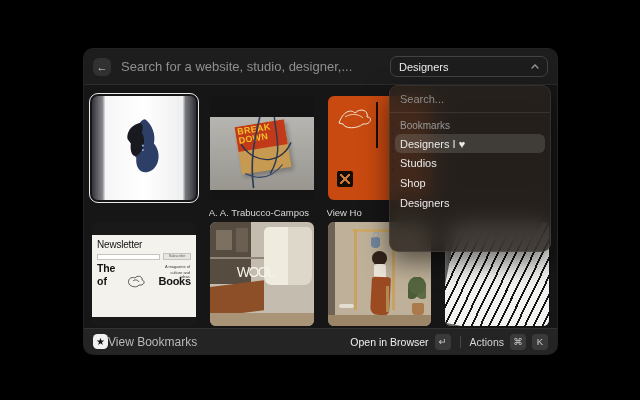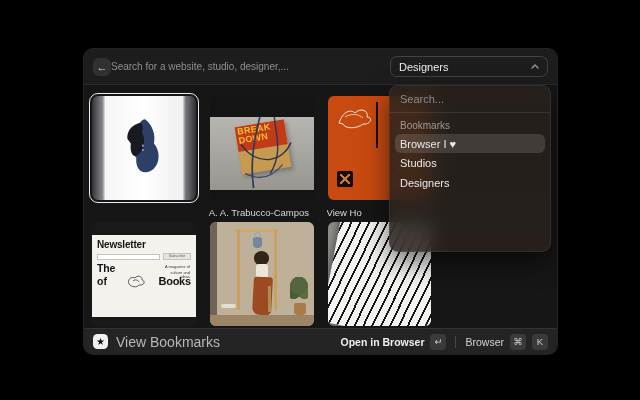--- a/index.html
+++ b/index.html
@@ -11,22 +11,22 @@
     background:#171717; border-radius:10px; overflow:hidden;
     box-shadow:0 12px 40px rgba(0,0,0,.7); border:1px solid rgba(255,255,255,.05); }
 
   
   .header { position:absolute; top:0; left:0; right:0; height:36px; background:#1d1d1d;
     display:flex; align-items:center; padding:0 9px 0 9px;
     border-bottom:1px solid rgba(255,255,255,.07); z-index:3; }
   .back-btn { width:18px; height:18px; background:#313131; border:none; border-radius:6px;
     color:#d9d9d9; font-size:11px; line-height:18px; text-align:center; cursor:pointer;
     flex:0 0 auto; }
-  .search-input { flex:1; background:transparent; border:none; outline:none;
-    color:#ef4444; font-size:10px; font-family:"Liberation Sans", sans-serif; }
+  .search-input { flex:1; margin-left:10px; background:transparent; border:none; outline:none;
+    color:#ef4444; font-size:13px; font-family:"Liberation Sans", sans-serif; }
   .search-input::placeholder { color:#8f8f8f; }
   .filter-btn { width:158px; height:21px; background:#1d1d1d; border:1px solid #434343;
     border-radius:7px; display:flex; align-items:center; justify-content:space-between;
     padding:0 8px; cursor:pointer; flex:0 0 auto; }
   .filter-btn span { color:#ececec; font-size:11px; font-weight:500; }
 
   
   .content { position:absolute; top:36px; left:0; right:0; bottom:26px; background:#161616;
     overflow:hidden; padding:8px 5px 0 5px; display:grid;
     grid-template-columns:repeat(4,1fr); column-gap:8px; z-index:1; }
@@ -72,21 +72,21 @@
       linear-gradient(45deg,transparent 44%,#c87a3a 44% 56%,transparent 56%),
       linear-gradient(-45deg,transparent 44%,#c87a3a 44% 56%,transparent 56%); }
 
   
   .art-dark { background:#121212; }
 
   
   .art-erb { background:#191919; }
   .erb-page { position:absolute; left:0; right:0; top:13px; bottom:9px; background:#f4f2ec;
     color:#141414; padding:4px 5px; }
-  .erb-title { font-size:10px; font-weight:700; letter-spacing:-.2px; }
+  .erb-title { font-size:10px; font-weight:400; letter-spacing:-.2px; }
   .erb-form { display:flex; gap:3px; margin:3px 0 2px 0; align-items:center; }
   .erb-input { flex:1; height:6px; background:#fff; border:1px solid #c6c4bf; }
   .erb-btn { position:relative; width:28px; height:7px; background:#e7e5df; border:1px solid #c6c4bf; }
   .erb-btn span { position:absolute; inset:-2px 0 0 0; display:flex; align-items:center;
     justify-content:center; font-size:6px; transform:scale(.62); color:#666; white-space:nowrap; }
   .erb-tag { position:absolute; right:6px; top:30px; width:40px; font-size:6px;
     transform:scale(.66); transform-origin:right top; text-align:right; color:#3a3a3a;
     line-height:1.25; }
   .erb-the { font-size:10.5px; font-weight:800; letter-spacing:-.2px; margin-top:2px; }
   .erb-big { font-size:10px; font-weight:800; letter-spacing:-.45px; white-space:nowrap; }
@@ -162,23 +162,23 @@
     color:#eaeaea; cursor:pointer; }
   .dd-item.selected { margin:0 5px; padding:0 5px; height:19px;
     background:rgba(255,255,255,.13); border-radius:6px; }
 
   
   .footer { position:absolute; left:0; right:0; bottom:0; height:26px; background:#242424;
     border-top:1px solid rgba(255,255,255,.07); display:flex; align-items:center;
     padding:0 9px; z-index:4; }
   .star-badge { width:15px; height:15px; background:#f1f1f1; border-radius:4.5px; color:#111;
     font-size:10px; line-height:15px; text-align:center; cursor:pointer; }
-  .fo-bookmarks { margin-left:8px; font-size:14px; color:#b9b9b9; cursor:pointer; }
+  .fo-bookmarks { font-size:12px; color:#b9b9b9; cursor:pointer; }
   .fo-spacer { flex:1; }
-  .fo-open { font-size:10.5px; font-weight:700; color:#f0f0f0; cursor:pointer; }
+  .fo-open { font-size:10.5px; font-weight:400; color:#f0f0f0; cursor:pointer; }
   .key { min-width:16px; height:16px; padding:0 3px; margin-left:6px; background:#3a3a3a;
     border-radius:4px; color:#c9c9c9; font-size:9.5px; line-height:16px; text-align:center;
     cursor:pointer; }
   .fo-div { width:1px; height:12px; background:#474747; margin:0 9px; }
   .fo-actions { font-size:10.5px; color:#d4d4d4; cursor:pointer; }
 </style>
 </head>
 <body>
 
 <div class="stage">
@@ -274,20 +274,34 @@
                 <svg class="erb-scribble" width="22" height="14" viewBox="0 0 22 14">
                   <path d="M4 10 C2 6 6 2 10 4 C12 1 18 2 17 6 C21 7 19 12 14 11 C12 14 6 13 4 10 Z M8 7 C10 5 13 6 14 8" stroke="#222" stroke-width=".7" fill="none"></path>
                 </svg>
                 <span class="erb-books">Books</span>
               </div>
             </div>
           </div>
         </div>
       </div>
 
+      <div class="card">
+        <div class="ring">
+          <div class="media art-wool">
+            <div class="wool-wall"></div>
+            <div class="wool-frame1"></div>
+            <div class="wool-frame2"></div>
+            <div class="wool-bar"></div>
+            <div class="wool-shade"></div>
+            <div class="wool-table"></div>
+            <div class="wool-floor"></div>
+            <div class="wool-text">WOOL</div>
+          </div>
+        </div>
+      </div>
 
       <div class="card">
         <div class="ring">
           <div class="media art-port">
             <div class="port-edge"></div>
             <div class="port-rackh"></div>
             <div class="port-rackv1"></div>
             <div class="port-rackv2"></div>
             <div class="port-bag"></div>
             <div class="port-hair"></div>
@@ -311,31 +325,32 @@
       </div>
 
     </div>
 
     <div class="dropdown">
       <div class="dd-search">
         <div class="dd-caret"></div>
         <input type="text" placeholder="Search..." style="">
       </div>
       <div class="dd-section">Bookmarks</div>
-      <div class="dd-item selected">Browser I ♥</div>
+      <div class="dd-item selected">Designers I ♥</div>
       <div class="dd-item">Studios</div>
+      <div class="dd-item">Shop</div>
       <div class="dd-item">Designers</div>
     </div>
 
     <div class="footer">
       <div class="star-badge">★</div>
       <div class="fo-bookmarks">View Bookmarks</div>
       <div class="fo-spacer"></div>
       <div class="fo-open">Open in Browser</div>
       <div class="key">↵</div>
       <div class="fo-div"></div>
-      <div class="fo-actions">Browser</div>
+      <div class="fo-actions">Actions</div>
       <div class="key">⌘</div>
       <div class="key">K</div>
     </div>
 
   </div>
 </div>
 
 </body></html>

